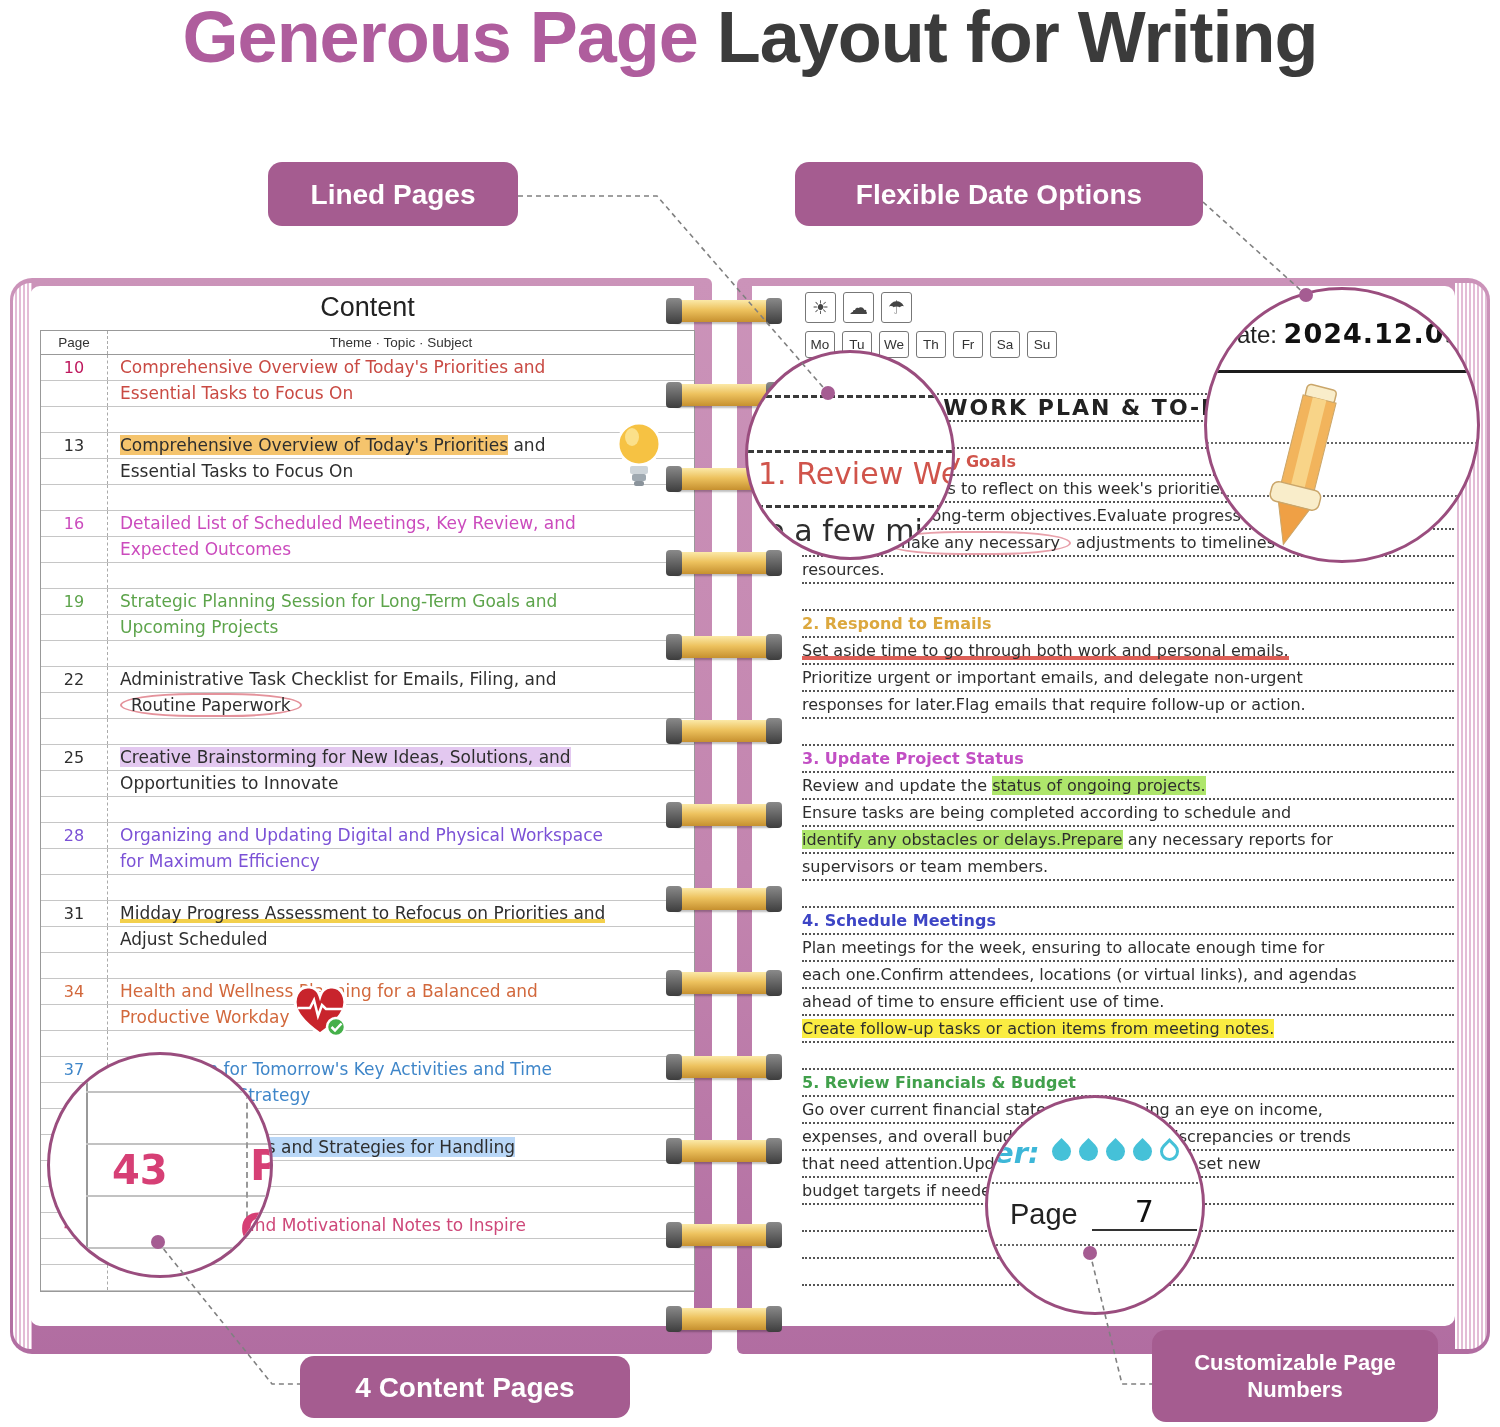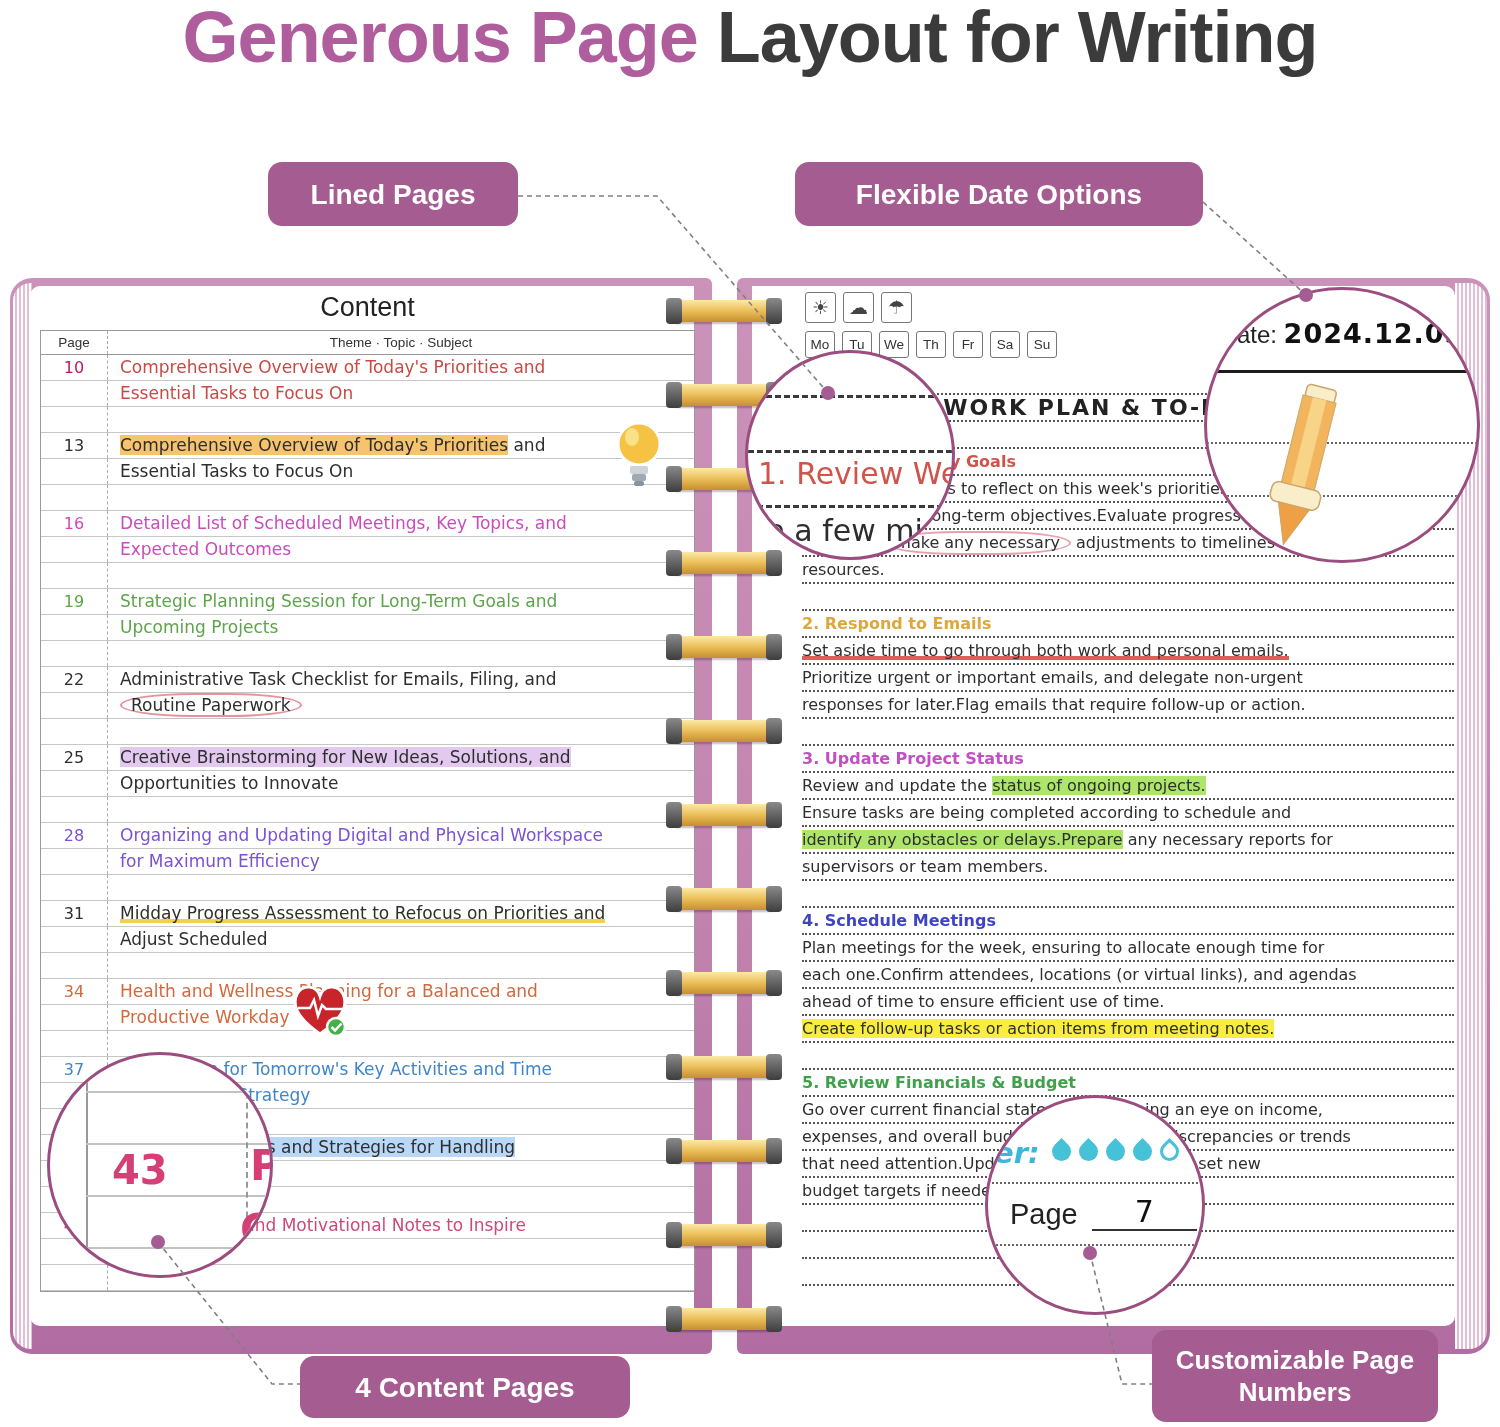--- a/index.html
+++ b/index.html
@@ -12,21 +12,21 @@
     font-size:72px;font-weight:bold;letter-spacing:-1px;color:#3b3b3b;z-index:2;white-space:nowrap}
   .main-title .tp{color:#af5d9d}
 
   
   .badge{position:absolute;background:#a55c90;color:#fff;font-weight:bold;font-size:28px;
     display:flex;align-items:center;justify-content:center;border-radius:14px;text-align:center;
     z-index:6;line-height:1.25;padding:4px 10px}
   .badge-lined{left:268px;top:162px;width:250px;height:64px}
   .badge-date{left:795px;top:162px;width:408px;height:64px}
   .badge-content{left:300px;top:1356px;width:330px;height:62px}
-  .badge-pagenum{left:1152px;top:1330px;width:286px;height:92px;font-size:26px}
+  .badge-pagenum{left:1152px;top:1330px;width:286px;height:92px;font-size:22px}
 
   
   .cover{position:absolute;z-index:1;background:linear-gradient(180deg,#cb93b9 0%,#c385af 55%,#b16da1 100%)}
   .cover-left{left:10px;top:278px;width:702px;height:1076px;border-radius:22px 6px 6px 22px}
   .cover-right{left:737px;top:278px;width:753px;height:1076px;border-radius:6px 22px 22px 6px}
   .stack-left{position:absolute;left:13px;top:283px;width:19px;height:1066px;border-radius:18px 0 0 18px;
     background:repeating-linear-gradient(90deg,#fff 0 2px,#e3bcd6 2px 4px);z-index:1}
   .stack-right{position:absolute;left:1455px;top:283px;width:32px;height:1066px;border-radius:0 18px 18px 0;
     background:repeating-linear-gradient(90deg,#fff 0 2px,#e3bcd6 2px 4px);z-index:1}
   .page{position:absolute;background:#fff;z-index:1}
@@ -160,21 +160,21 @@
         <div class="toc-row">
           <div class="toc-num"></div>
           <div class="toc-text"><span style="color: rgb(46, 46, 46);">Essential Tasks to Focus On</span></div>
         </div>
         <div class="toc-row">
           <div class="toc-num"></div>
           <div class="toc-text"></div>
         </div>
         <div class="toc-row">
           <div class="toc-num" style="color: rgb(203, 75, 189);">16</div>
-          <div class="toc-text"><span style="color: rgb(203, 75, 189);">Detailed List of Scheduled Meetings, Key Topics, and</span></div>
+          <div class="toc-text"><span style="color: rgb(203, 75, 189);">Detailed List of Scheduled Meetings, Key Review, and</span></div>
         </div>
         <div class="toc-row">
           <div class="toc-num"></div>
           <div class="toc-text"><span style="color: rgb(203, 75, 189);">Expected Outcomes</span></div>
         </div>
         <div class="toc-row">
           <div class="toc-num"></div>
           <div class="toc-text"></div>
         </div>
         <div class="toc-row">

